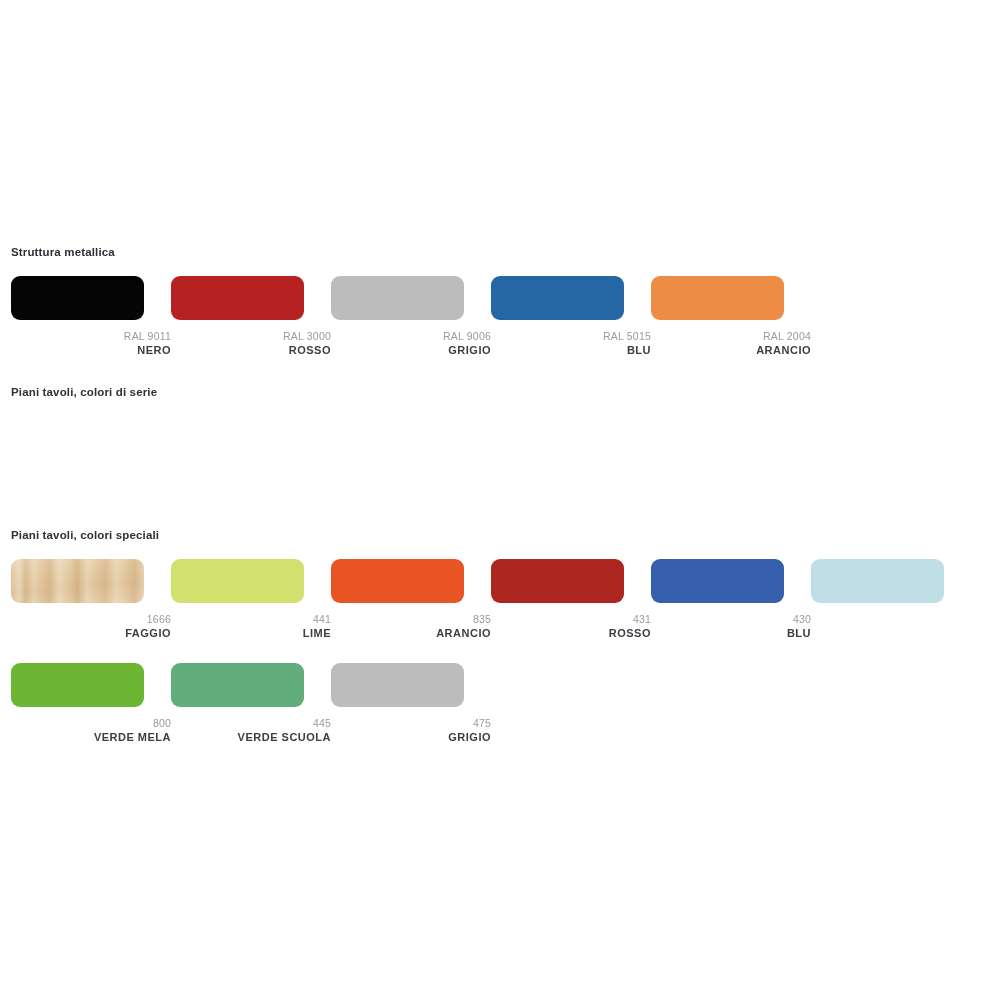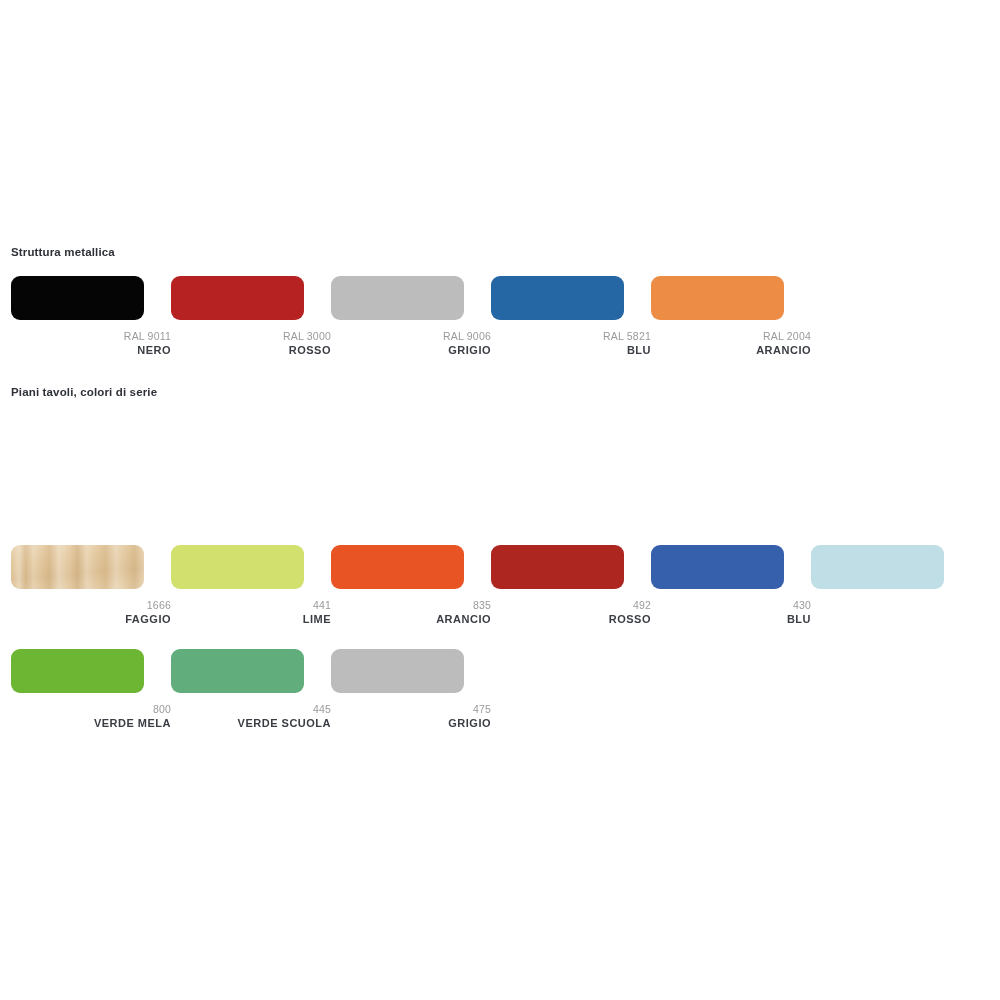--- a/index.html
+++ b/index.html
@@ -142,37 +142,38 @@
         <div class="swatch-cell">
           <div class="chip" style="background: rgb(188, 188, 188);"></div>
           <div class="labels">
             <div class="code">RAL 9006</div>
             <div class="name">GRIGIO</div>
           </div>
         </div>
         <div class="swatch-cell">
           <div class="chip" style="background: rgb(37, 102, 164);"></div>
           <div class="labels">
-            <div class="code">RAL 5821</div>
+            <div class="code">RAL 5015</div>
             <div class="name">BLU</div>
           </div>
         </div>
         <div class="swatch-cell">
           <div class="chip" style="background: rgb(236, 140, 69);"></div>
           <div class="labels">
             <div class="code">RAL 2004</div>
             <div class="name">ARANCIO</div>
           </div>
         </div>
       </div>
     </div>
     <div class="section" style="top: 385px;">
       <div class="section-title">Piani tavoli, colori di serie</div>
     </div>
     <div class="section" style="top: 528px;">
+      <div class="section-title">Piani tavoli, colori speciali</div>
       <div class="swatch-row" style="margin-top: 17px;">
         <div class="swatch-cell">
           <div class="chip wood"></div>
           <div class="labels">
             <div class="code">1666</div>
             <div class="name">FAGGIO</div>
           </div>
         </div>
         <div class="swatch-cell">
           <div class="chip" style="background: rgb(210, 224, 110);"></div>
@@ -184,21 +185,21 @@
         <div class="swatch-cell">
           <div class="chip" style="background: rgb(233, 84, 36);"></div>
           <div class="labels">
             <div class="code">835</div>
             <div class="name">ARANCIO</div>
           </div>
         </div>
         <div class="swatch-cell">
           <div class="chip" style="background: rgb(173, 38, 32);"></div>
           <div class="labels">
-            <div class="code">492</div>
+            <div class="code">431</div>
             <div class="name">ROSSO</div>
           </div>
         </div>
         <div class="swatch-cell">
           <div class="chip" style="background: rgb(54, 96, 172);"></div>
           <div class="labels">
             <div class="code">430</div>
             <div class="name">BLU</div>
           </div>
         </div>

